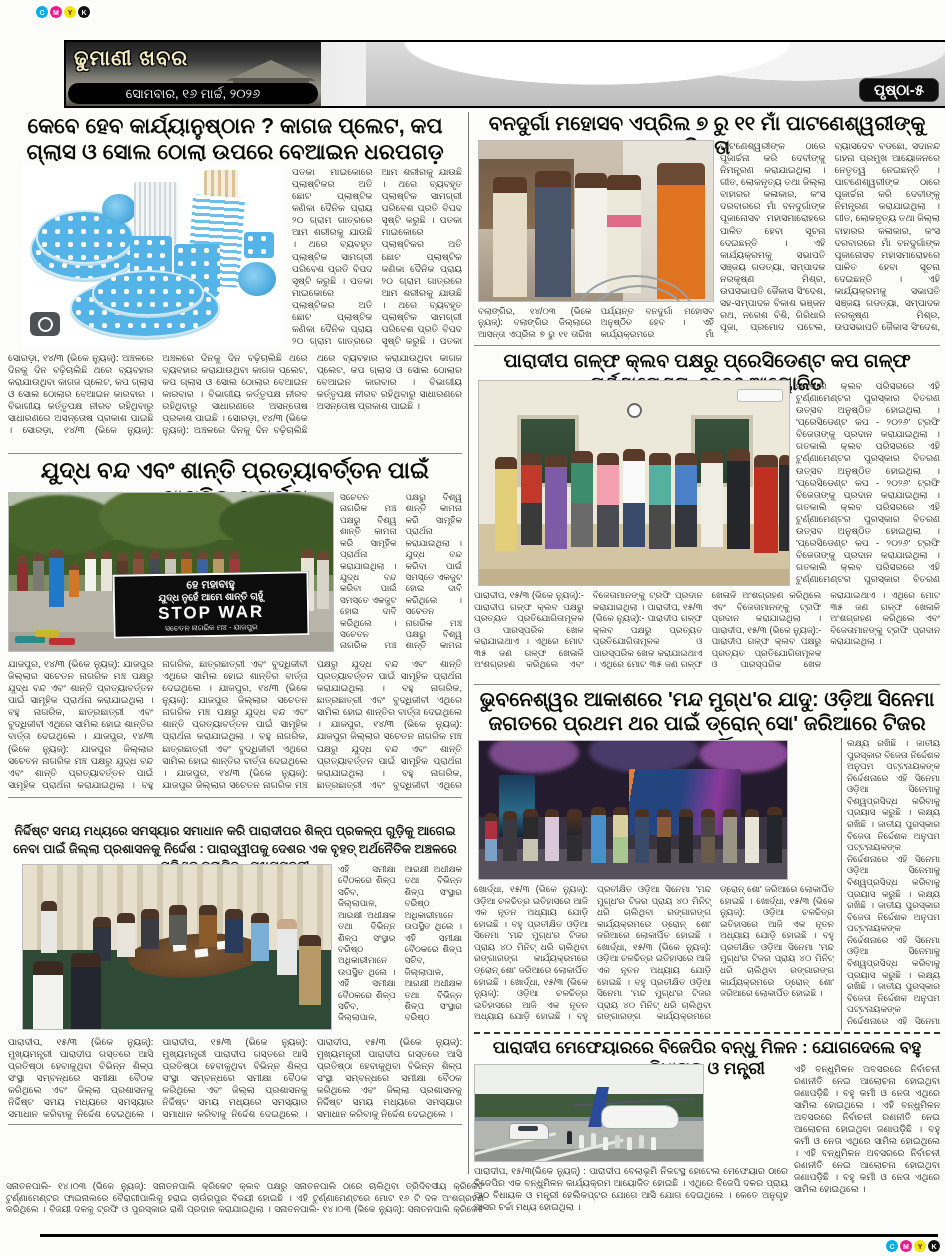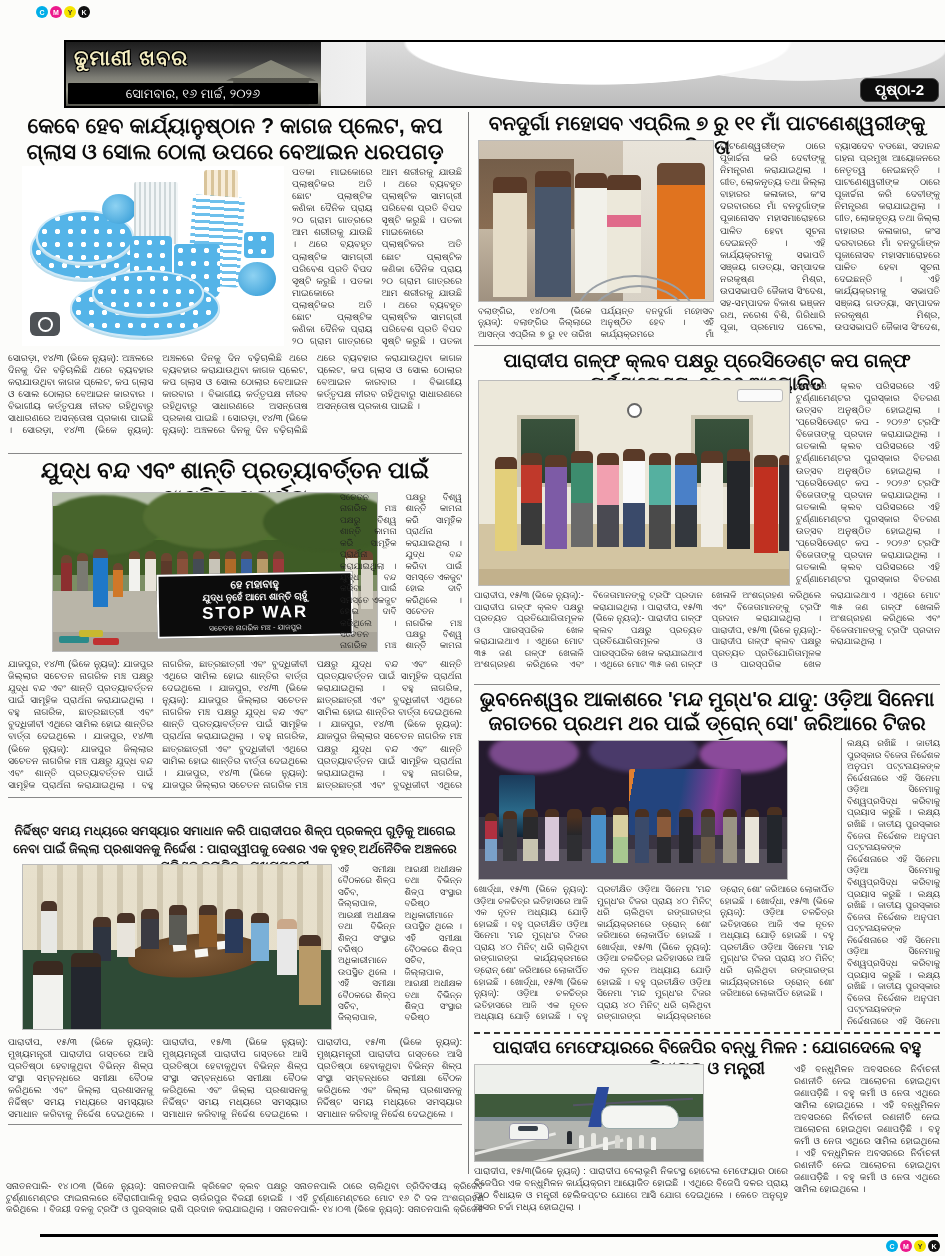--- a/index.html
+++ b/index.html
@@ -12,21 +12,21 @@
 
   
   .masthead { position:absolute; left:55px; top:40px; width:883px; height:68px; border:2px solid #000;
     background:linear-gradient(90deg,#4a4a4a 0%,#777 14%,#e9e9e9 26%,#fbfbfb 46%,#f2f2f2 60%,#cfcfcf 76%,#8d8d8d 88%,#c6c6c6 100%); overflow:hidden;margin-left:9px; }
   .mast-village { position:absolute; left:0; top:0; width:255px; height:100%;
     background:linear-gradient(180deg,#1d1d1d 0%,#3c3c3c 30%,#7c7c74 55%,#9a9a8c 75%,#55554d 100%); }
   .mast-hut { position:absolute; left:160px; top:18px; width:90px; height:46px; background:linear-gradient(180deg,#8d8d7e 0 40%,#52524a 40%); clip-path:polygon(50% 0,100% 45%,92% 45%,92% 100%,8% 100%,8% 45%,0 45%); opacity:.9; }
   .mast-cloud { position:absolute; left:300px; top:0; right:0; height:100%;
     background:radial-gradient(60% 120% at 40% 0%,#ffffff 0 55%,transparent 56%),radial-gradient(50% 100% at 75% 10%,#f4f4f4 0 50%,transparent 51%),linear-gradient(180deg,#dcdcdc,#bdbdbd); }
   .mast-logo { position:absolute; left:8px; top:4px; font-size:21px; font-weight:800; color:#f3ecc0; text-shadow:1px 1px 0 #000,-1px -1px 0 #000,1px -1px 0 #000,-1px 1px 0 #000; letter-spacing:1px; }
-  .mast-date { position:absolute; left:2px; bottom:2px; width:250px; height:21px; background:#000; color:#fff; font-size:13px; display:flex; align-items:center; justify-content:center; border-radius:1px; }
+  .mast-date { position:absolute; left:2px; bottom:2px; width:250px; height:21px; background:#000; color:#fff; font-size:13px; display:flex; align-items:center; justify-content:center; border-radius:10px; }
   .mast-title { position:absolute; left:280px; bottom:-4px; width:420px; text-align:center; font-size:42px; font-weight:800; color:#0a0a0a; text-shadow:1px 1px 0 #fff; letter-spacing:2px; line-height:1; }
   .mast-page { position:absolute; right:6px; bottom:4px; background:#0d0d0d; color:#fff; font-size:15px; font-weight:bold; padding:2px 14px; border-radius:7px; border:1px solid #444; }
 
   
   .vrule { position:absolute; width:1px; background:#777; }
   .hrule { position:absolute; height:1px; background:#888; }
   .dashrule { position:absolute; border-top:2px dashed #333; }
   .bottom-rule { position:absolute; left:40px; top:1234px; width:898px; height:3px; background:#000; box-shadow:0 5px 0 -2px #000; }
 
   
@@ -56,21 +56,21 @@
   .monk-tile { position:absolute; right:0; top:0; width:90px; height:100%; background:linear-gradient(180deg,#e9e4da,#d8d2c6); }
   .rail { position:absolute; border:2px solid #9aa0a6; border-bottom:none; border-radius:50% 50% 0 0/80% 80% 0 0; background:transparent; }
 
   
   .ph-golf { background:linear-gradient(180deg,#ece8da 0 70%,#d3c5a2 70% 92%,#c2b18c 92%); }
   .win { position:absolute; top:34px; width:62px; height:72px; background:linear-gradient(180deg,#39523c,#2c4230); border:4px solid #cdc6b2; }
   .clock-icon { position:absolute; width:15px; height:15px; border-radius:50%; background:#fff; border:2px solid #666; }
   .ac-unit { position:absolute; right:6px; top:8px; width:46px; height:13px; background:#fafafa; border:1px solid #bbb; border-radius:3px; }
 
   
-  .ph-war { background:linear-gradient(180deg,#b9c2ae 0 8%,#50722f 8% 30%,#3f5c26 30% 52%,#7c8e64 52% 62%,#b9b5a8 62% 88%,#a8a499 88%);margin-left:44px; }
+  .ph-war { background:linear-gradient(180deg,#b9c2ae 0 8%,#50722f 8% 30%,#3f5c26 30% 52%,#7c8e64 52% 62%,#b9b5a8 62% 88%,#a8a499 88%); }
   .treeblob { position:absolute; border-radius:50%; filter:blur(1px); }
   .banner { position:absolute; background:#0c0c0c; border:2px solid #fff; color:#fff; text-align:center; padding:3px 4px 2px; transform:rotate(-1deg); }
   .banner .b1 { font-size:11px; font-weight:700; color:#fdfdfd; }
   .banner .b2 { font-size:9.5px; font-weight:700; }
   .banner .b3 { font-size:17px; font-weight:800; letter-spacing:2px; }
   .banner .b4 { font-size:7.5px; color:#eee; }
   .mat { position:absolute; height:7px; border-radius:2px; }
 
   
   .ph-cm { background:linear-gradient(180deg,#e3dcc8 0 8%,#ded6c2 8% 52%,#2e4a36 52% 100%); }
@@ -104,21 +104,21 @@
     <span style="background:#f5e400;color:#333">Y</span>
     <span style="background:#111">K</span>
   </div>
 
   <div class="masthead">
     <div class="mast-village"></div>
     <div class="mast-hut"></div>
     <div class="mast-cloud"></div>
     <div class="mast-logo">ଢୁମାଣୀ ଖବର</div>
     <div class="mast-date">ସୋମବାର, ୧୬ ମାର୍ଚ୍ଚ, ୨୦୨୬</div>
-    <div class="mast-page">ପୃଷ୍ଠା-2</div>
+    <div class="mast-page">ପୃଷ୍ଠା-୫</div>
   </div>
 
   <div class="vrule" style="left:468px; top:112px; height:1062px;"></div>
   <div class="vrule" style="left:841px; top:738px; height:292px;"></div>
   <div class="hrule" style="left:474px; top:345px; width:466px;"></div>
   <div class="hrule" style="left:474px; top:684px; width:466px;"></div>
   <div class="hrule" style="left:8px; top:453px; width:454px;"></div>
   <div class="hrule" style="left:8px; top:797px; width:454px;"></div>
   <div class="hrule" style="left:8px; top:1124px; width:454px;"></div>
   <div class="dashrule" style="left:474px; top:1032px; width:466px;"></div>

